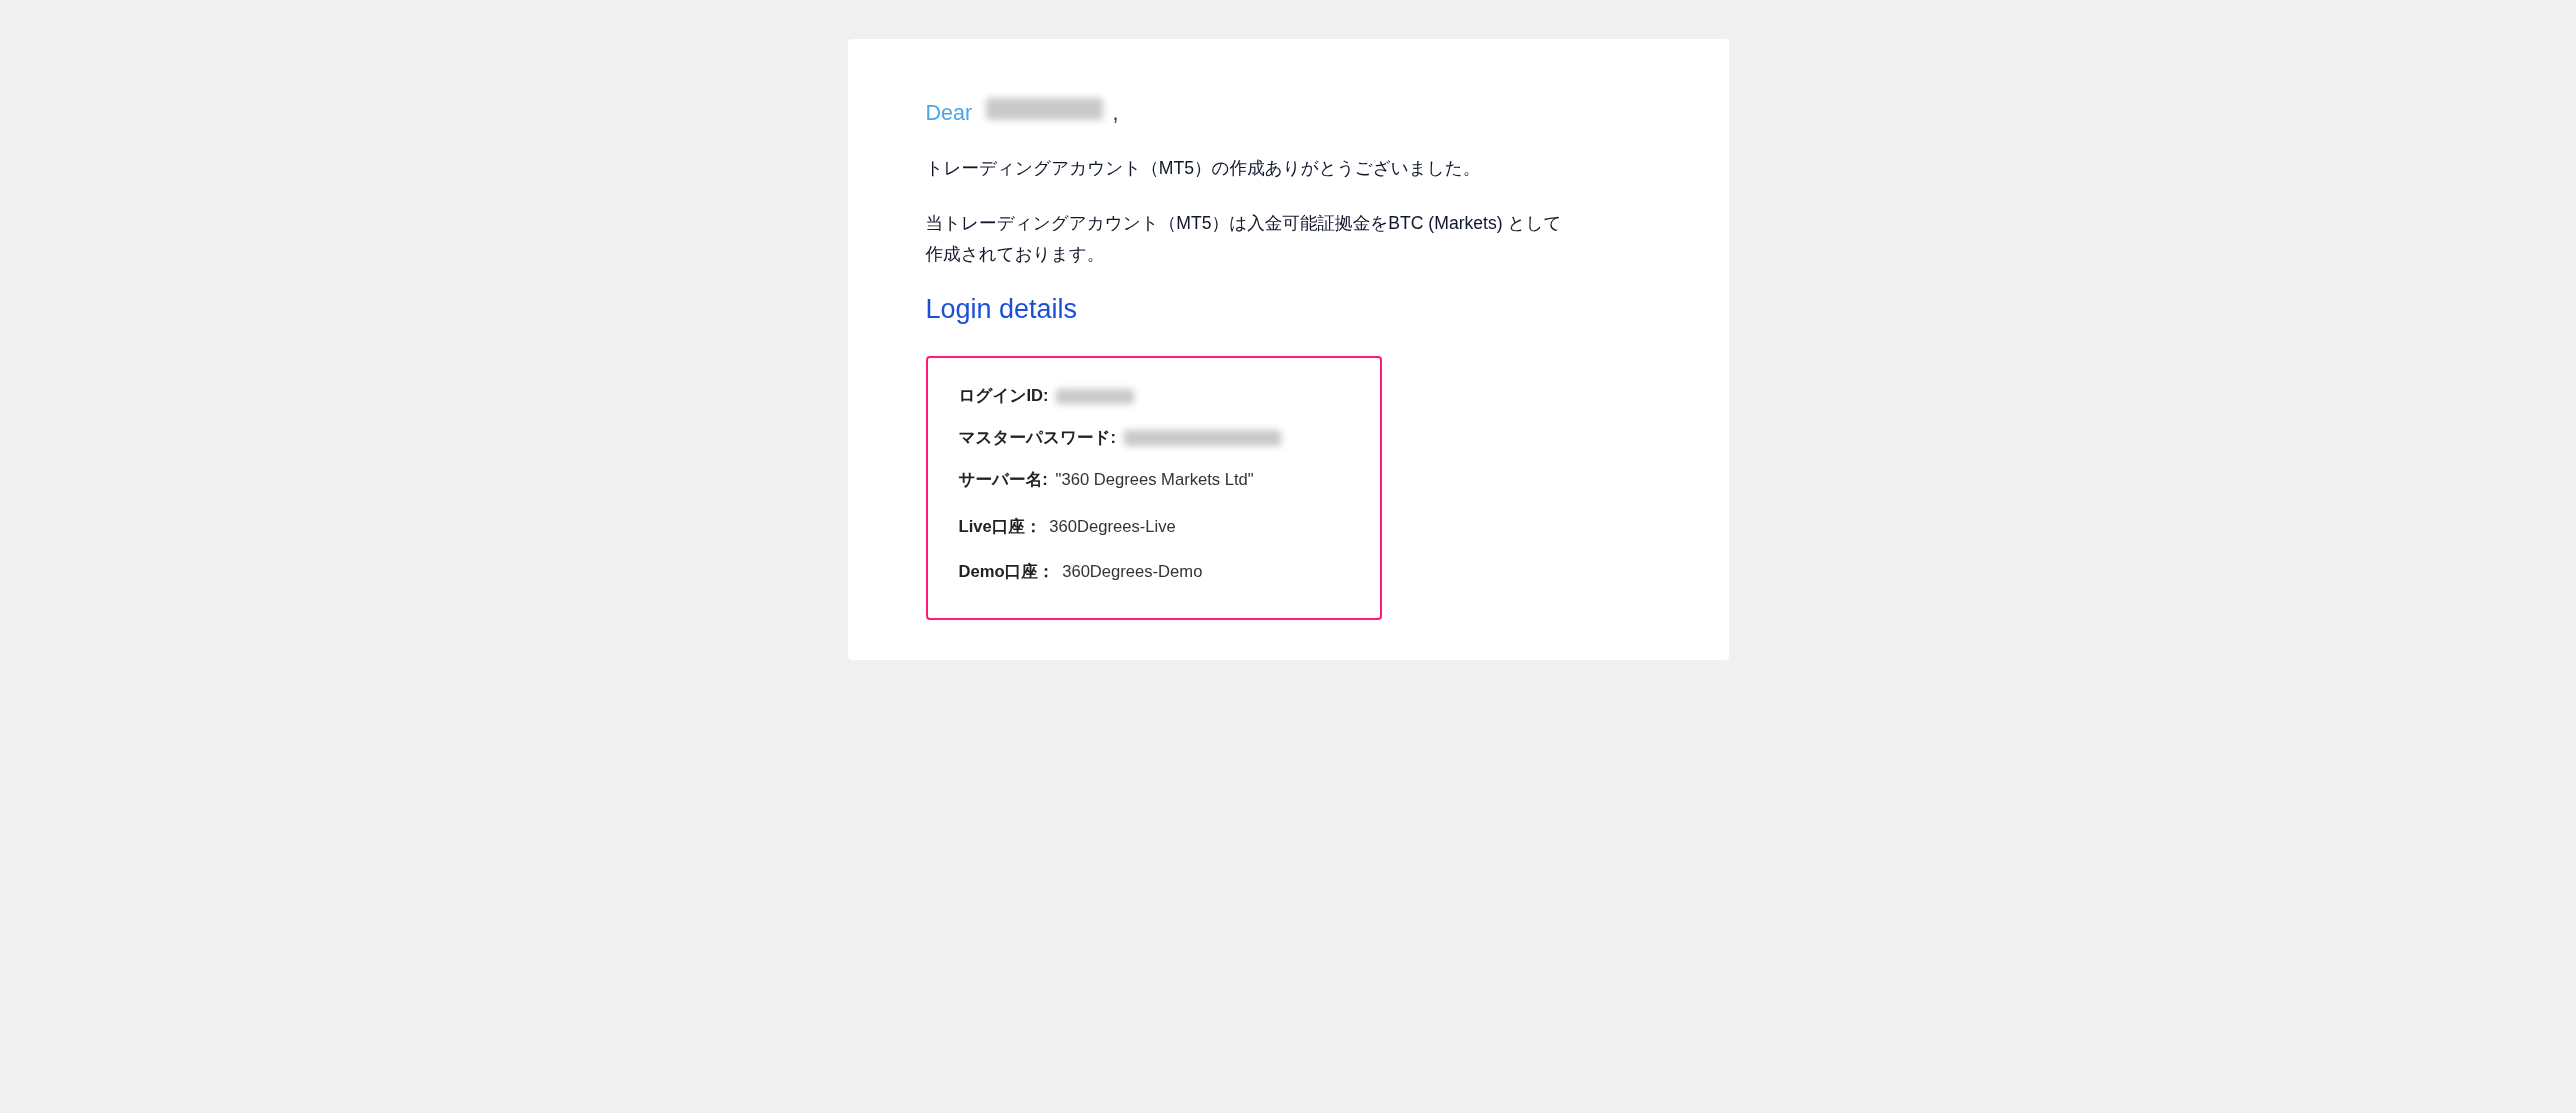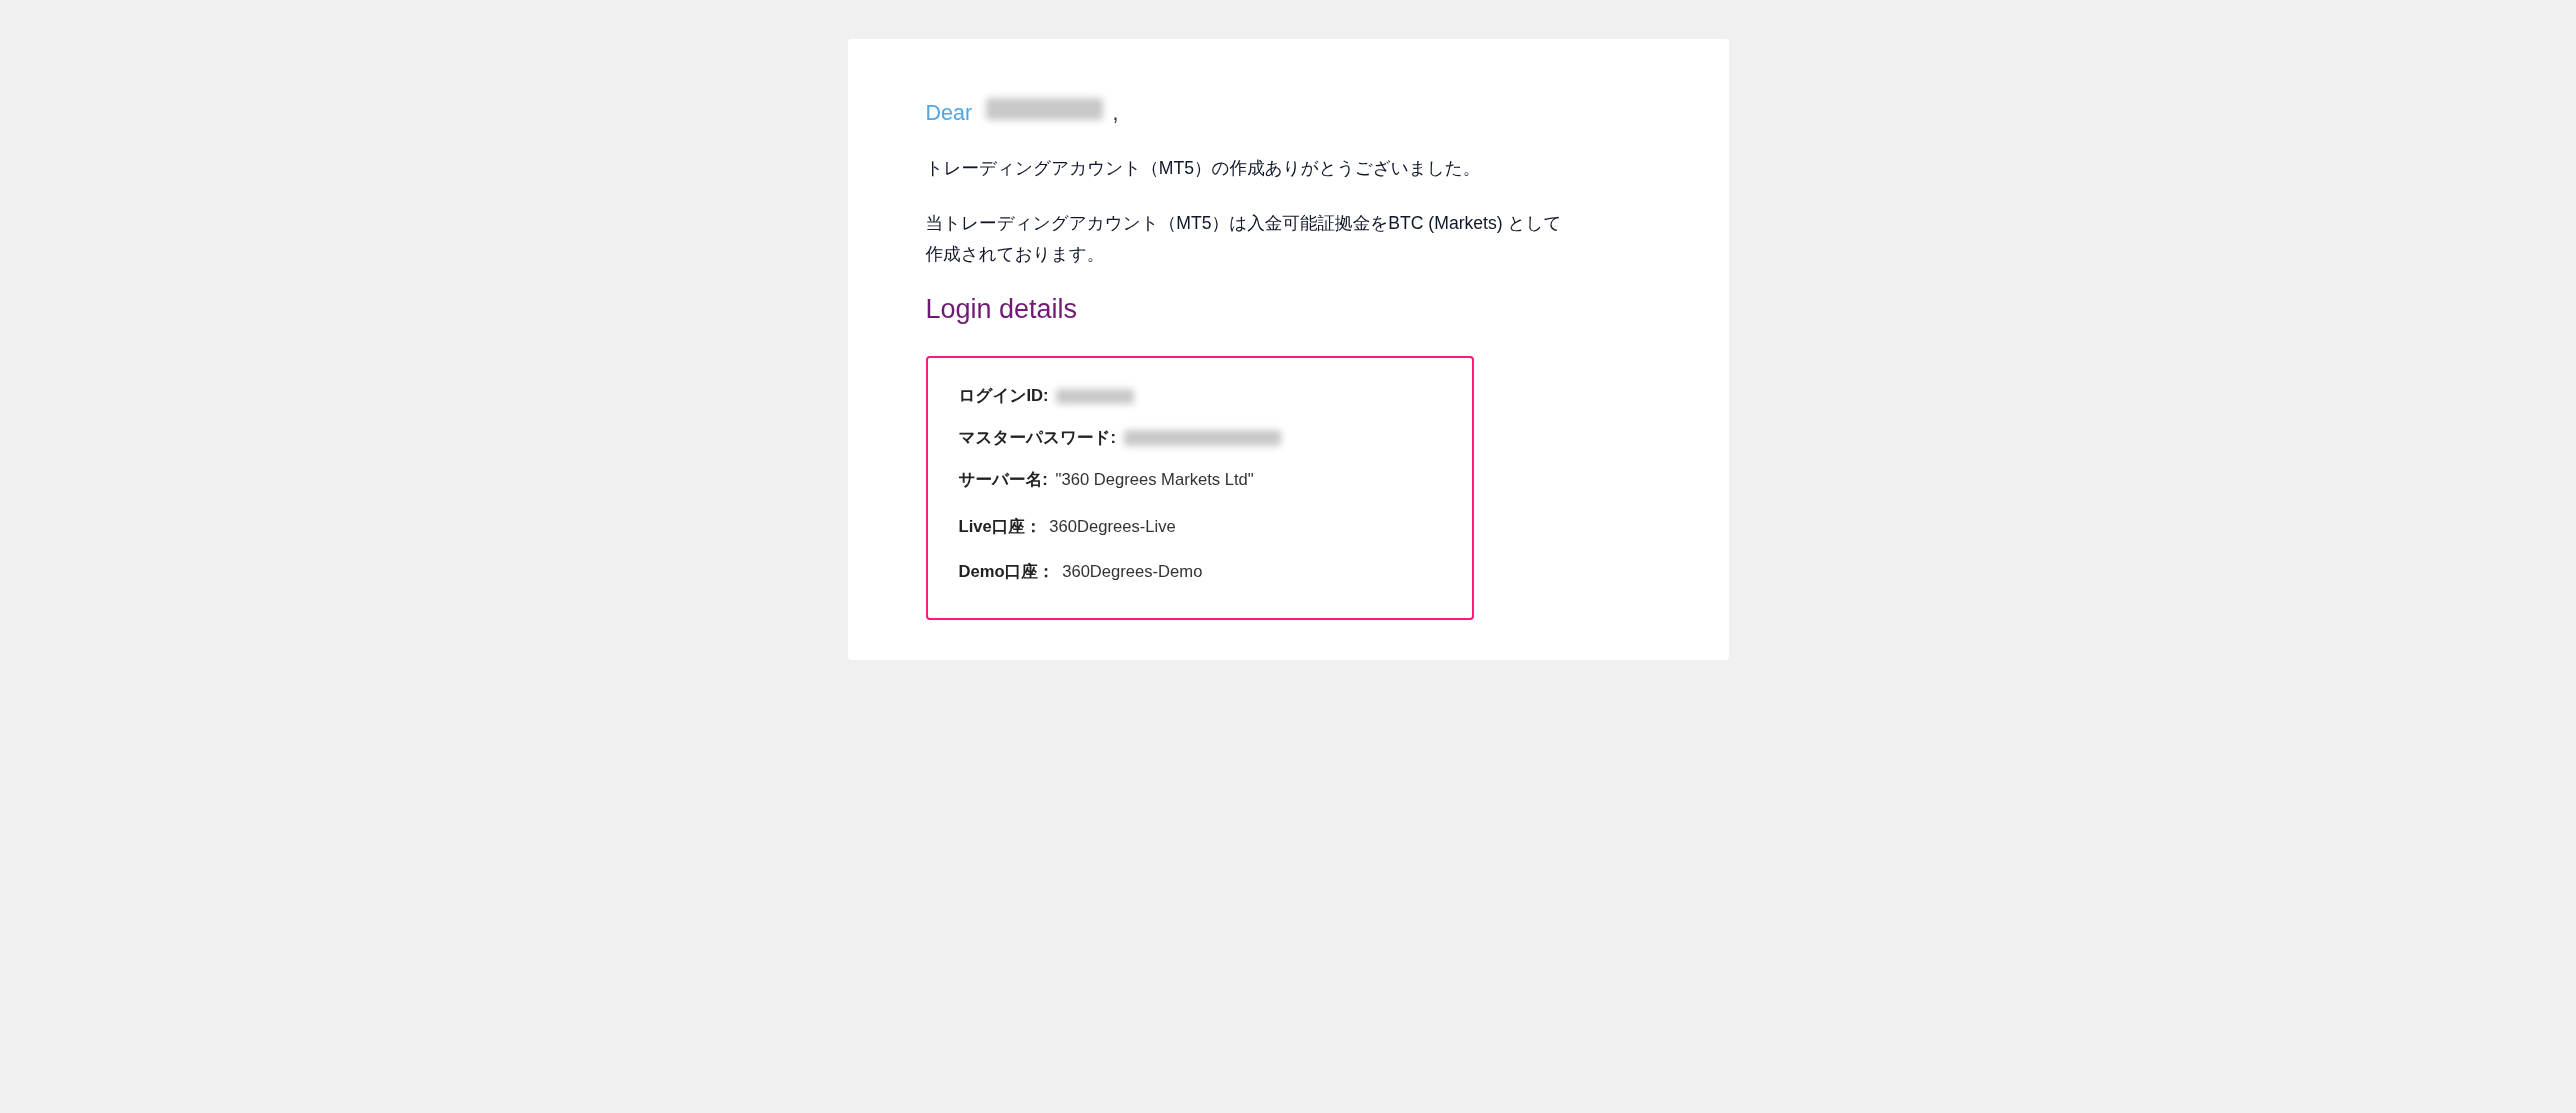--- a/index.html
+++ b/index.html
@@ -57,30 +57,30 @@
     .body-text {
       font-size: 17.6px;
       color: #0f172a;
       line-height: 1.8;
       margin-bottom: 23.5px;
     }
 
     .login-details-heading {
       font-size: 27px;
       font-weight: 400;
-      color: #701a75;
+      color: #1d4ed8;
       margin-bottom: 31px;
       margin-top: 9.8px;
     }
 
     .login-box {
       border: 2.9px solid #ff1a7a;
       border-radius: 3.9px;
       padding: 27px 31px;
-      width: 548px;
+      width: 456px;
     }
 
     .login-row {
       font-size: 16.6px;
       color: #222222;
       margin-bottom: 19.6px;
       display: flex;
       align-items: center;
       gap: 7.8px;
     }

